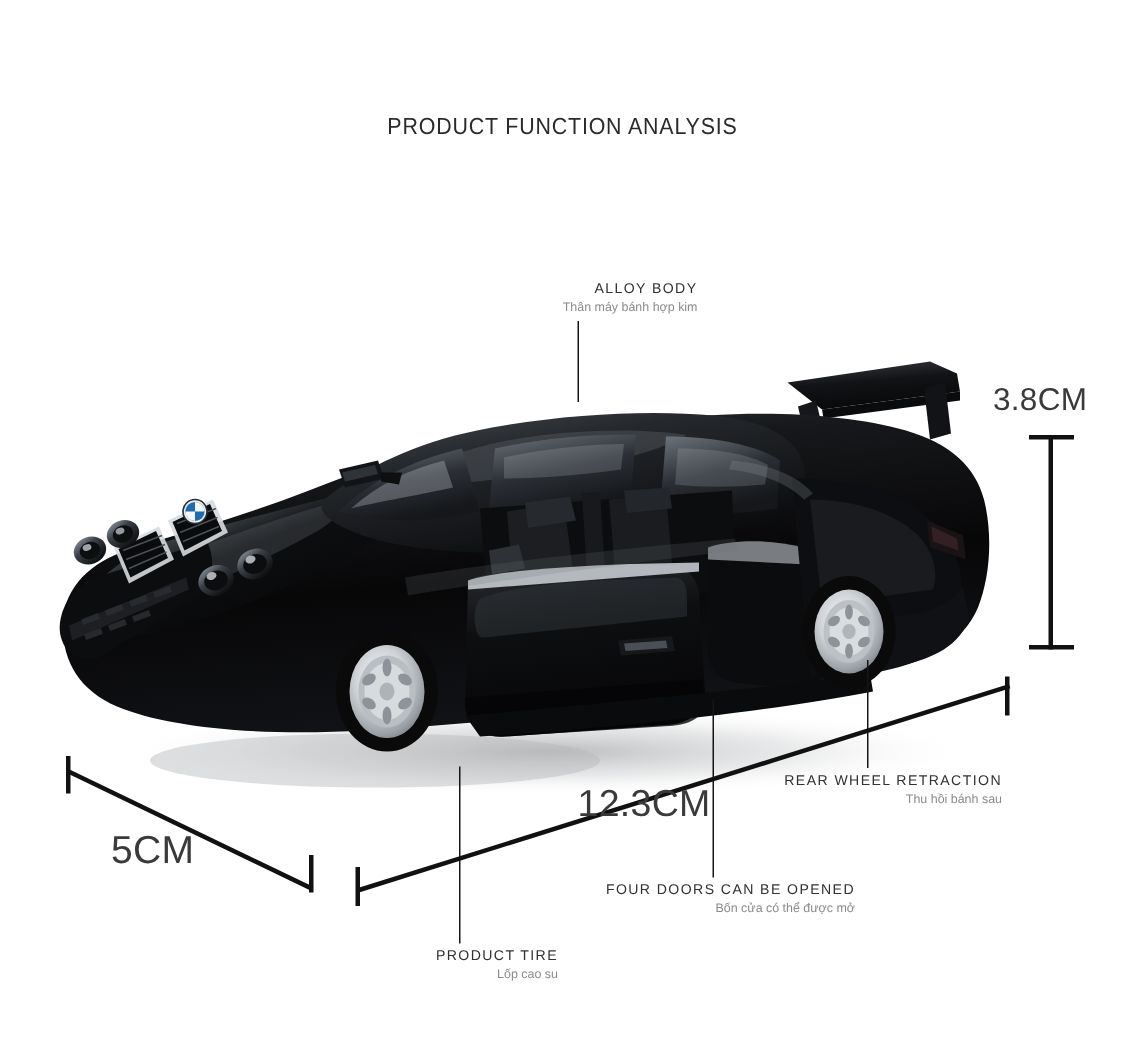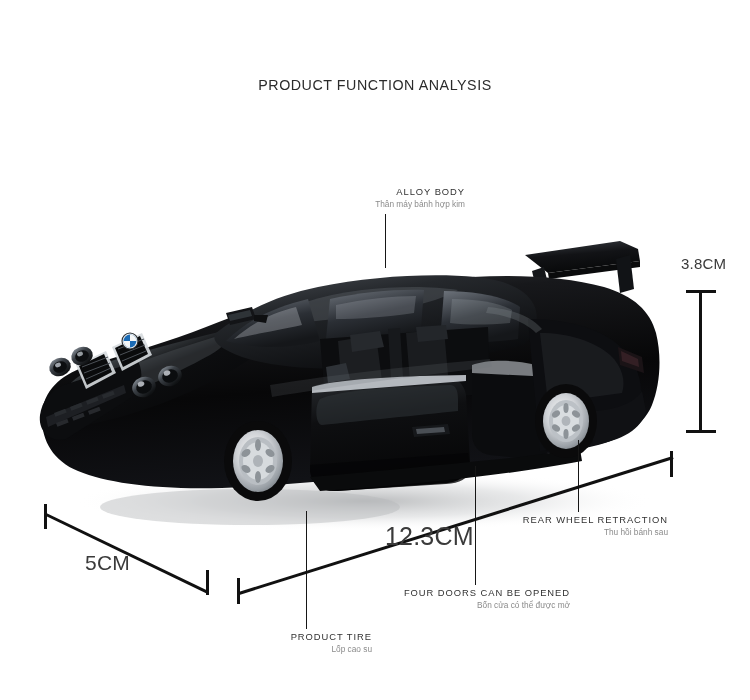--- a/index.html
+++ b/index.html
@@ -322,28 +322,28 @@
     <div class="c-sub">Bốn cửa có thể được mở</div>
   </div>
   <div class="leader" style="left:475px;top:466px;height:119px;"></div>
 
   <div class="callout" style="left:240px;top:631px;width:132px;">
     <div class="c-main">PRODUCT TIRE</div>
     <div class="c-sub">Lốp cao su</div>
   </div>
   <div class="leader" style="left:306px;top:511px;height:118px;"></div>
 
-  <div class="dim-label" style="left:681px;top:255px;font-size:15px;letter-spacing:.2px;">3.8CM</div>
+  <div class="dim-label" style="left:662px;top:255px;font-size:21px;letter-spacing:.2px;">3.8CM</div>
   <div class="hcap" style="left:686px;top:290px;width:30px;height:3.4px;"></div>
   <div class="vline" style="left:699px;top:290px;width:3.4px;height:143px;"></div>
   <div class="hcap" style="left:686px;top:430px;width:30px;height:3.4px;"></div>
 
   <div class="tick" style="left:44px;top:504px;height:25px;"></div>
   <div class="diag" style="left:46px;top:513px;width:180px;transform:rotate(25.7deg);"></div>
   <div class="tick" style="left:206px;top:570px;height:25px;"></div>
-  <div class="dim-label" style="left:85px;top:551px;font-size:21px;letter-spacing:.2px;">5CM</div>
+  <div class="dim-label" style="left:74px;top:551px;font-size:26px;letter-spacing:.2px;">5CM</div>
 
   <div class="tick" style="left:237px;top:578px;height:26px;"></div>
   <div class="diag" style="left:239px;top:592px;width:455px;transform:rotate(-17.4deg);"></div>
   <div class="tick" style="left:670px;top:451px;height:26px;"></div>
   <div class="dim-label" style="left:385px;top:522px;font-size:25px;letter-spacing:.2px;">12.3CM</div>
 
 </div>
 
 </body></html>

